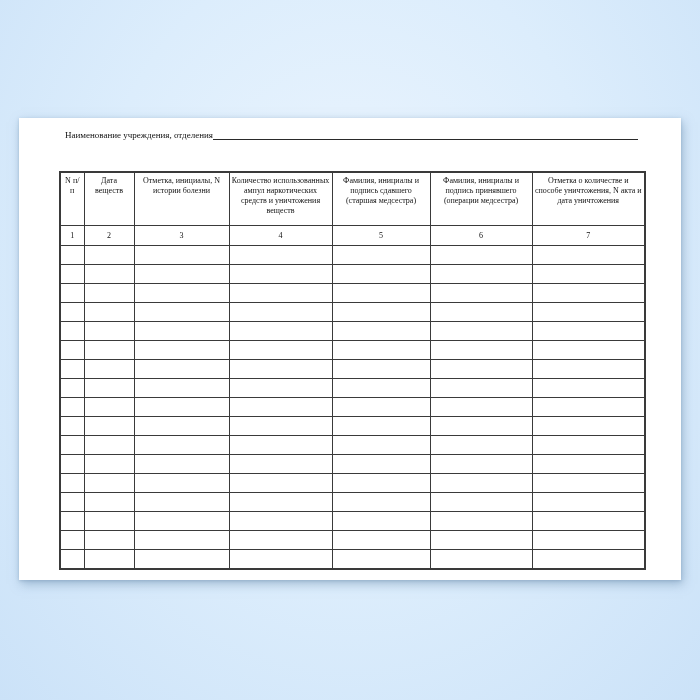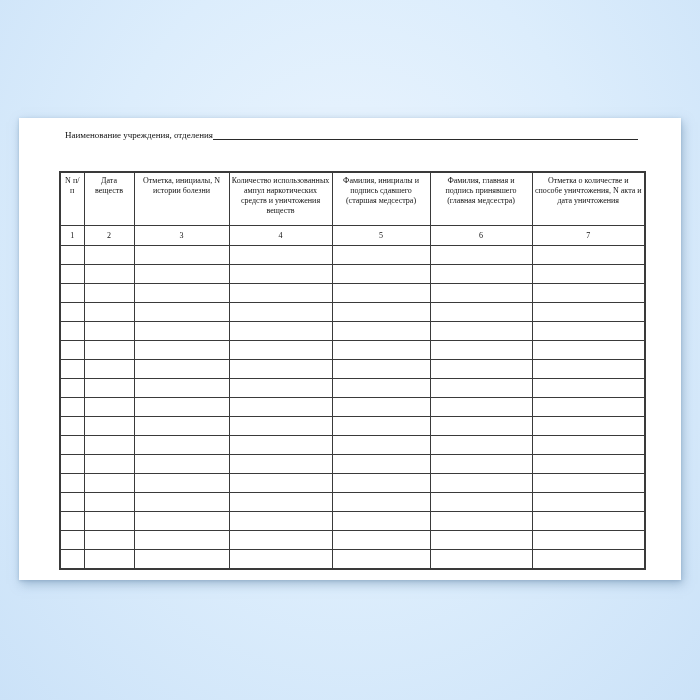--- a/index.html
+++ b/index.html
@@ -101,21 +101,21 @@
         <col style="width:102px">
         <col style="width:113px">
       </colgroup>
       <thead>
         <tr class="header-row">
           <th>N п/п</th>
           <th>Дата веществ</th>
           <th>Отметка, инициалы, N истории болезни</th>
           <th>Количество использованных ампул наркотических средств и уничтожения веществ</th>
           <th>Фамилия, инициалы и подпись сдавшего (старшая медсестра)</th>
-          <th>Фамилия, главная и подпись принявшего (главная медсестра)</th>
+          <th>Фамилия, инициалы и подпись принявшего (операции медсестра)</th>
           <th>Отметка о количестве и способе уничтожения, N акта и дата уничтожения</th>
         </tr>
         <tr class="number-row">
           <td>1</td>
           <td>2</td>
           <td>3</td>
           <td>4</td>
           <td>5</td>
           <td>6</td>
           <td>7</td>

